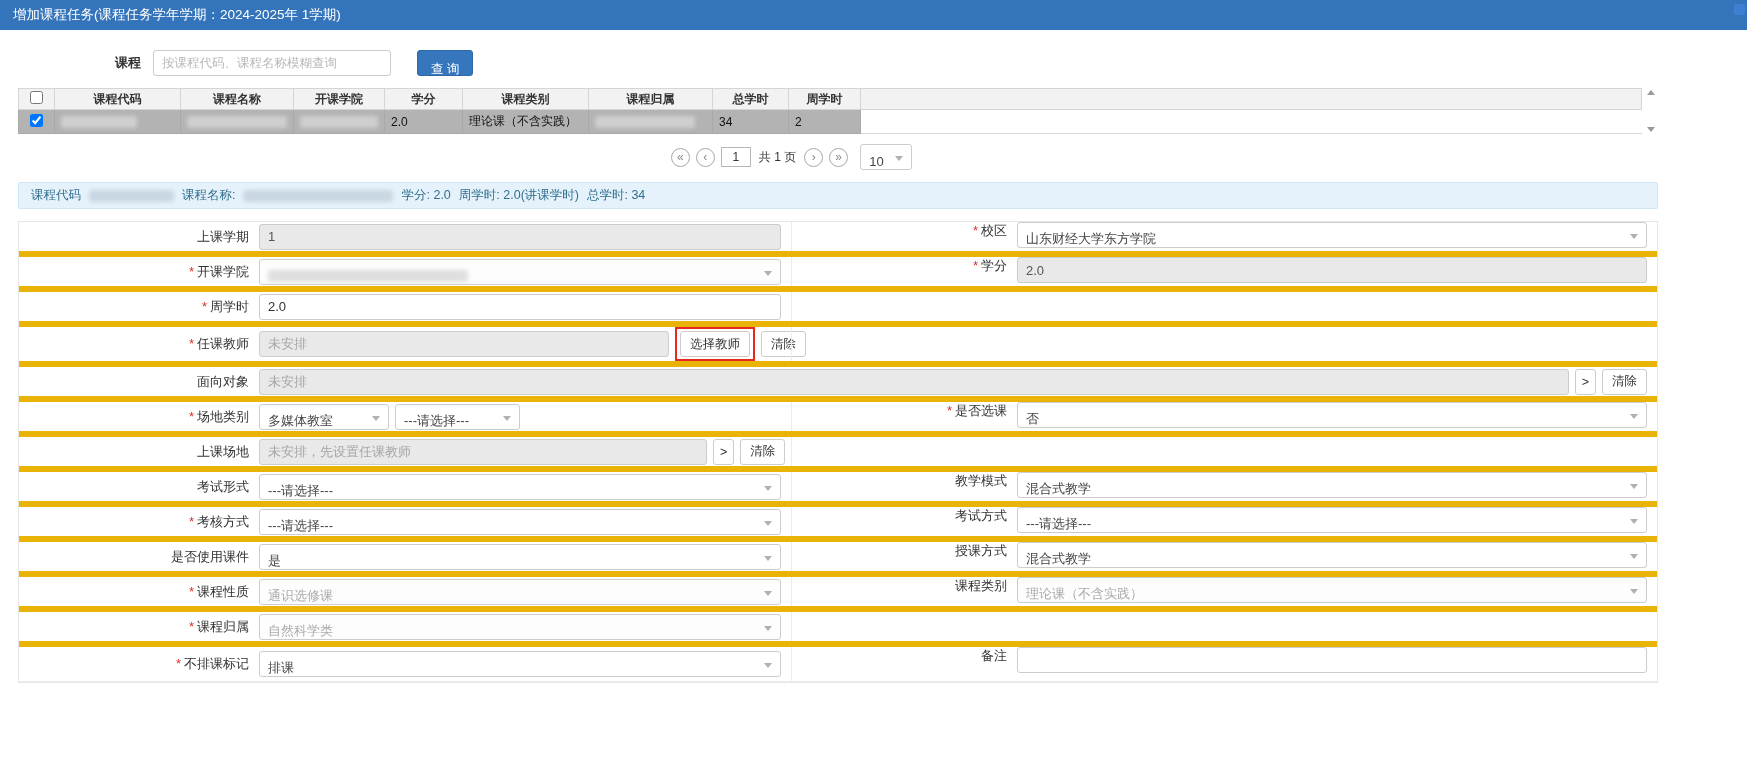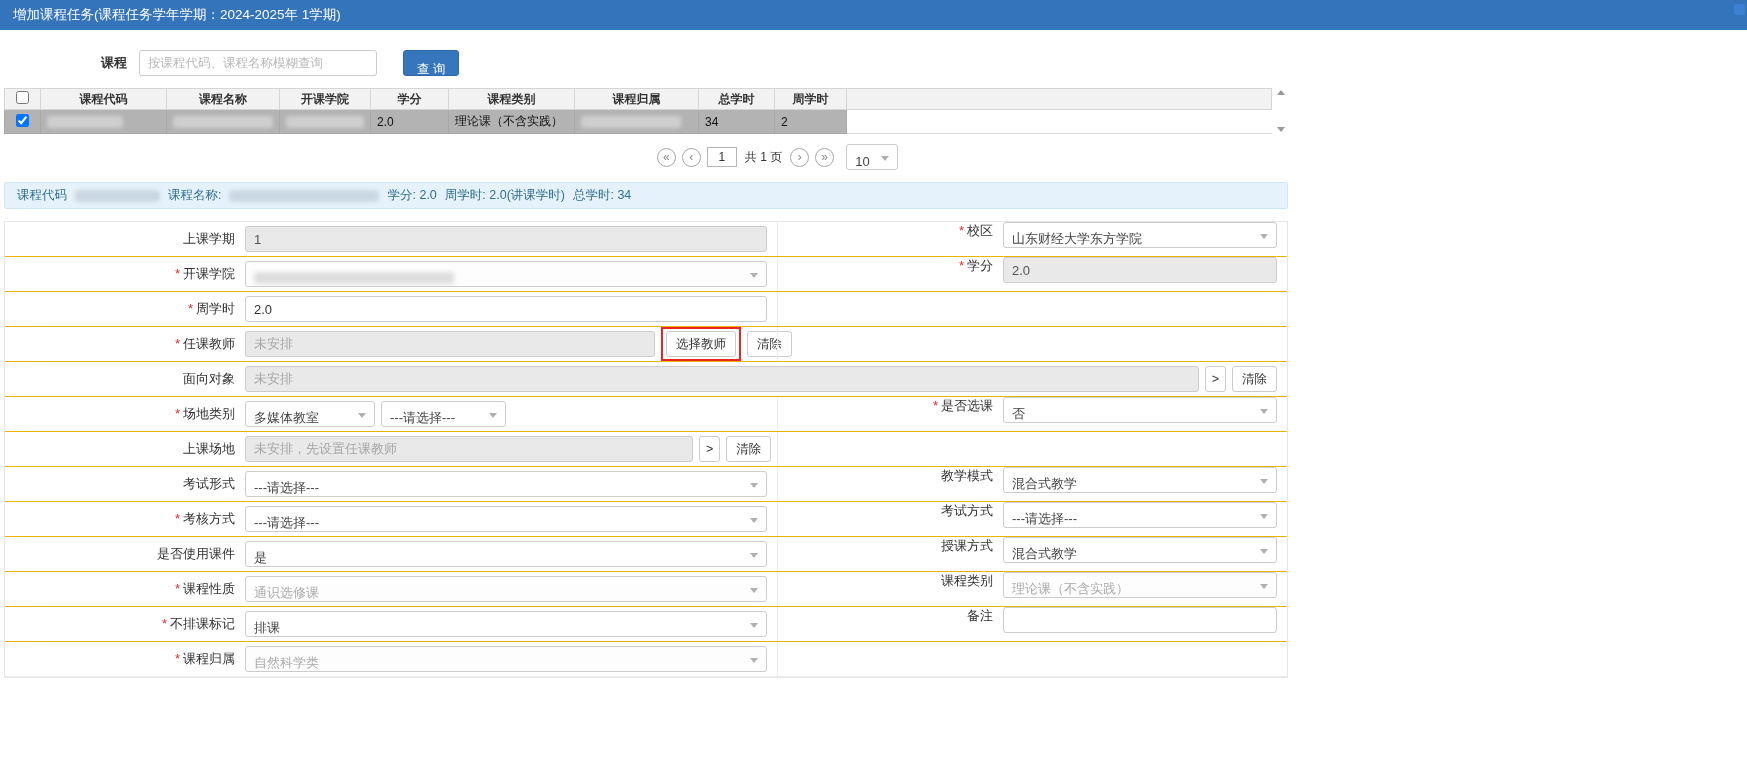--- a/index.html
+++ b/index.html
@@ -5,21 +5,21 @@
   * { box-sizing: border-box; margin: 0; padding: 0; }
   html, body { width: 1747px; height: 768px; background: #fff; overflow: hidden;
     font-family: "Liberation Sans", "DejaVu Sans", sans-serif; position: relative; }
 
   
   .titlebar { height: 30px; background: #3474bb; color: #fff; display: flex;
     align-items: center; padding: 0 13px; font-size: 13.5px; }
   .corner-square { position: absolute; top: 4px; right: 2px; width: 11px; height: 11px;
     background: #3d80d2; border-radius: 2px; }
 
-  .content { width: 1284px; margin-left: 4px; }
+  .content { width: 1640px; margin-left: 18px; }
 
   
   .search-row { display: flex; align-items: center; margin: 20px 0 0 97px; }
   .search-label { font-weight: bold; font-size: 13px; color: #333; margin-right: 12px; }
   .search-input { width: 238px; height: 26px; border: 1px solid #ccc; border-radius: 3px;
     padding: 0 8px; font-size: 12.5px; color: #333; outline: none; }
   .search-input::placeholder { color: #b8b8b8; }
   .btn-primary { margin-left: 26px; height: 26px; padding: 10px 13px; background: #3676bd;
     color: #fff; border: 1px solid #2f68a8; border-radius: 3px; font-size: 12.5px;
     cursor: pointer; }
@@ -56,21 +56,21 @@
     font-size: 12px; background: #fff; cursor: pointer; margin-left: 6px; }
 
   
   .info-bar { margin-top: 12px; height: 27px; background: #e6f2fb; border: 1px solid #d0e6f5;
     border-radius: 2px; display: flex; align-items: center; padding: 0 12px;
     font-size: 12.5px; color: #31708f; gap: 8px; }
   .info-bar .redact { background: #c9d7e2; }
 
   
   .form { margin-top: 12px; border: 1px solid #e6e6e6; background: #fff; }
-  .frow { display: flex; align-items: stretch; min-height: 35px; border-bottom: 1px solid #eab308; }
+  .frow { display: flex; align-items: stretch; min-height: 35px; border-bottom: 6px solid #eab308; }
   .frow:last-child { border-bottom: 1px solid #ececec; }
   .fcell-left { display: flex; align-items: center; width: 772px; }
   .fcell-right { display: flex; align-items: flex-start; flex: 1; border-left: 1px solid #ececec; }
   .fcell-full { display: flex; align-items: center; flex: 1; }
   .flabel { width: 240px; text-align: right; padding-right: 10px; font-size: 13px;
     color: #333; flex-shrink: 0; }
   .fcell-right .flabel { width: 225px; }
   .req { color: #e02b2b; margin-right: 3px; font-size: 13px; }
   .ffield { flex: 1; display: flex; align-items: center; padding-right: 10px; gap: 6px; }
 
@@ -368,41 +368,41 @@
         <div class="ffield">
             <div class="sel disabled">
               <span>理论课（不含实践）</span>
             </div>
           </div>
       </div>
     </div>
 
     <div class="frow">
       <div class="fcell-left">
-        <div class="flabel"><span class="req">*</span><span>不排课标记</span></div>
-        <div class="ffield">
-            <div class="sel">
-              <span>排课</span>
-            </div>
-          </div>
-      </div>
-      <div class="fcell-right">
-        <div class="flabel"><span>备注</span></div>
-        <div class="ffield">
-            <input class="inp" value="" style="">
-          </div>
-      </div>
-    </div>
-
-    <div class="frow">
-      <div class="fcell-left">
         <div class="flabel"><span class="req">*</span><span>课程归属</span></div>
         <div class="ffield">
             <div class="sel disabled">
               <span>自然科学类</span>
             </div>
           </div>
       </div>
       <div class="fcell-right"></div>
     </div>
 
+    <div class="frow">
+      <div class="fcell-left">
+        <div class="flabel"><span class="req">*</span><span>不排课标记</span></div>
+        <div class="ffield">
+            <div class="sel">
+              <span>排课</span>
+            </div>
+          </div>
+      </div>
+      <div class="fcell-right">
+        <div class="flabel"><span>备注</span></div>
+        <div class="ffield">
+            <input class="inp" value="" style="">
+          </div>
+      </div>
+    </div>
+
   </div>
 </div>
 
 </body></html>

